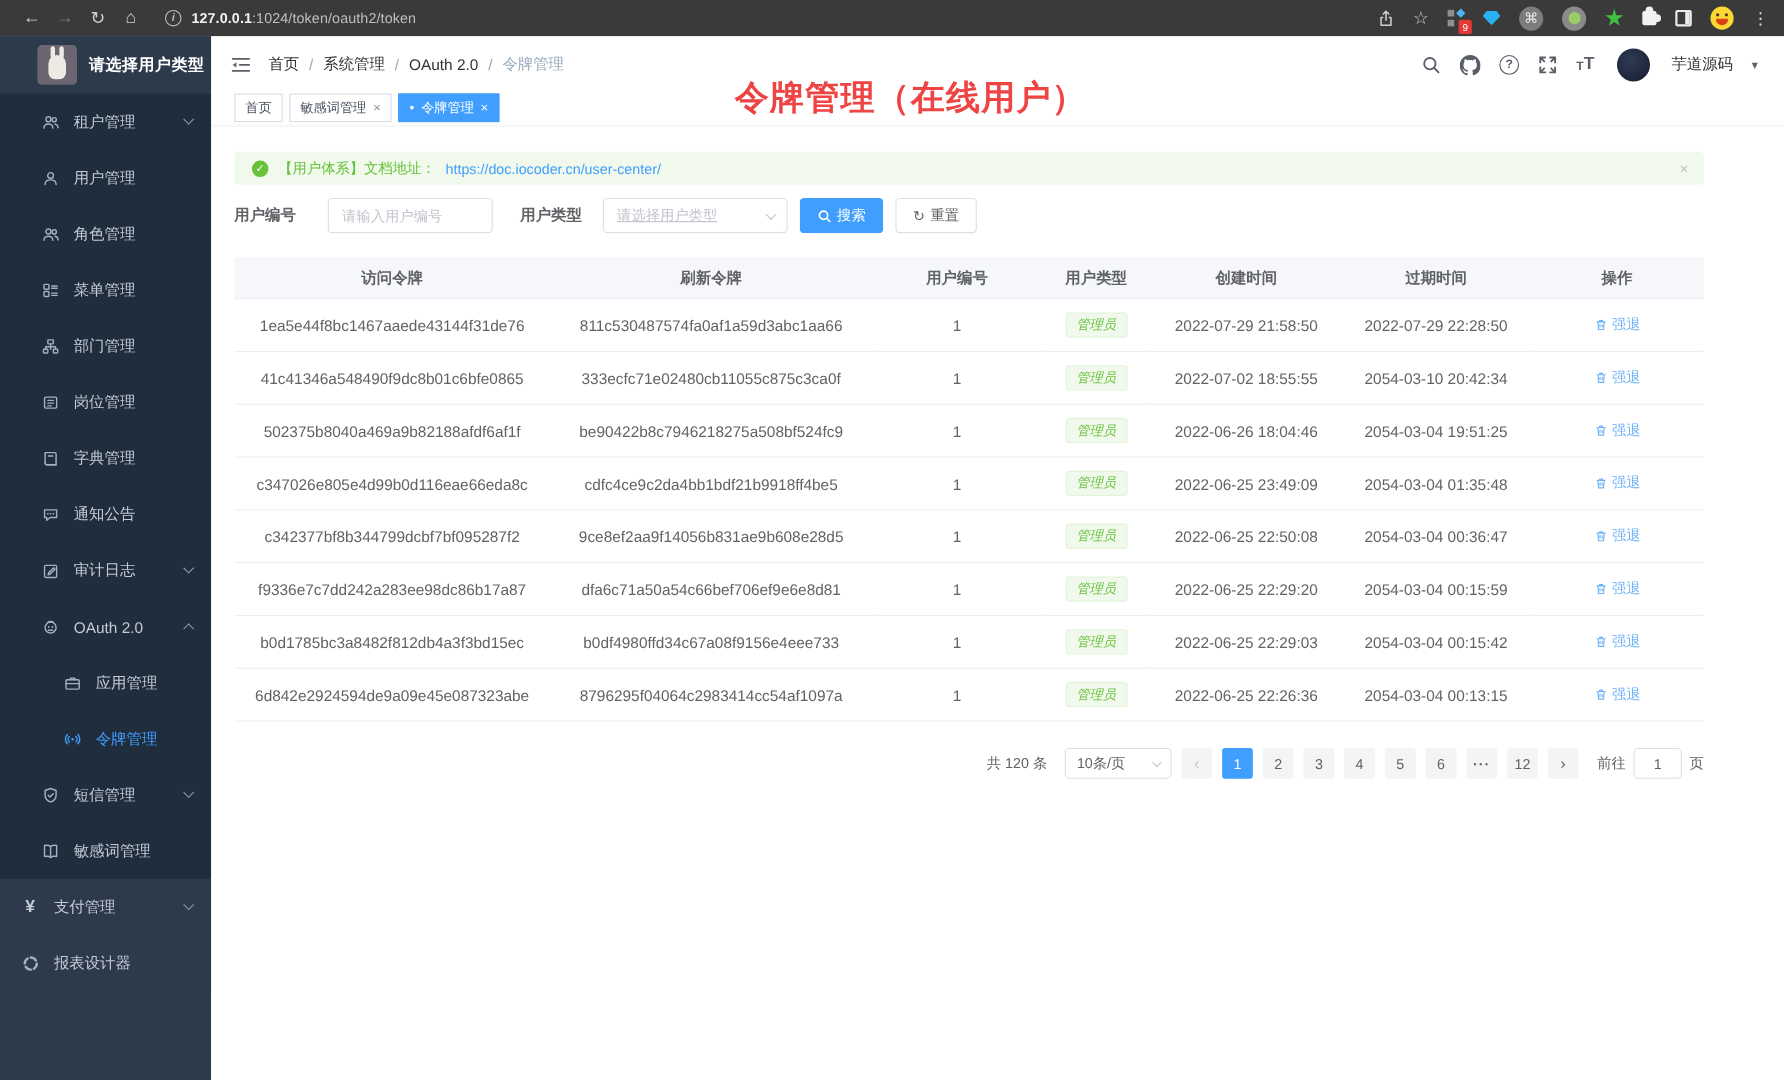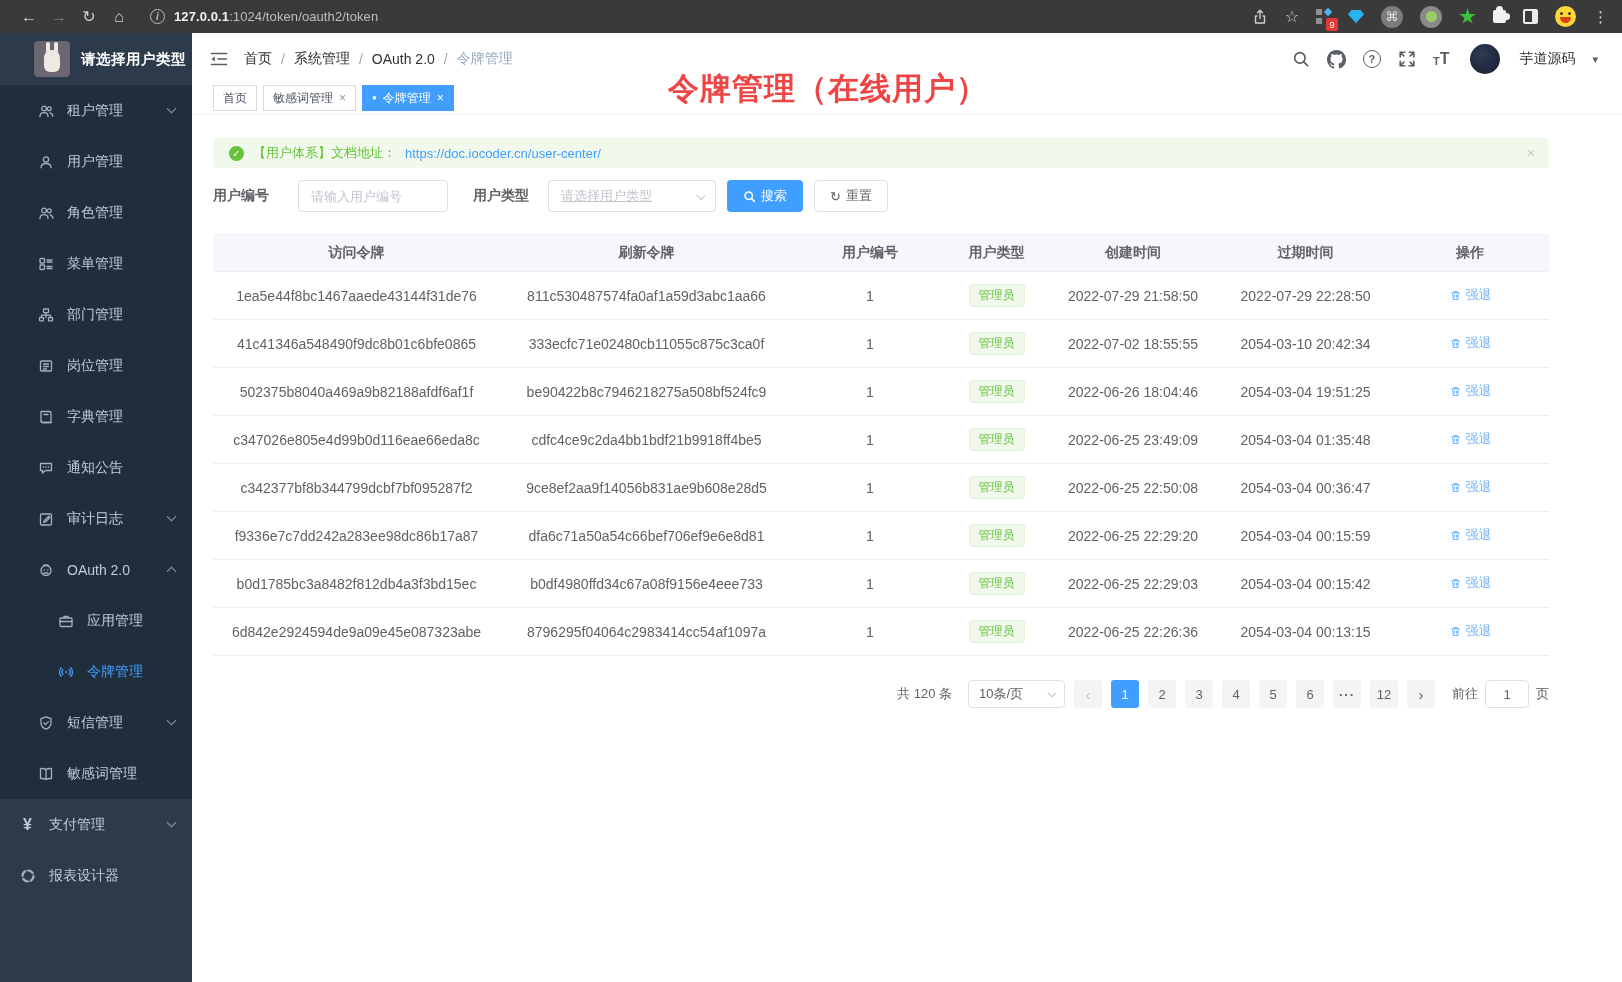--- a/index.html
+++ b/index.html
@@ -116,21 +116,21 @@
   .btn { height:32px; border-radius:4px; display:flex; align-items:center; gap:5px; padding:0 15px; font-size:13px; cursor:pointer; border:1px solid transparent; }
   .btn-primary { background:#409eff; color:#fff; }
   .btn-plain { background:#fff; color:#606266; border-color:#dcdfe6; }
   .btn svg { display:block; }
 
   table.grid { margin-top:22px; width:1336px; border-collapse:collapse; table-layout:fixed; }
   table.grid th { height:37px; background:#f5f7fa; font-size:14px; font-weight:700; color:#606266; text-align:center;
     border-bottom:1px solid #ebeef5; border-top:1px solid #f2f4f8; }
   table.grid td { height:48px; font-size:14px; color:#606266; text-align:center; border-bottom:1px solid #ebeef5; }
   .badge { display:inline-block; padding:2px 9px; font-size:12px; color:#67c23a; background:#f0f9eb;
-    border:1px solid #e1f3d8; border-radius:3px; line-height:17px; }
+    border:1px solid #e1f3d8; border-radius:3px; line-height:17px;font-style:italic; }
   .force-link { color:#6db1f8; font-size:13px; display:inline-flex; align-items:center; gap:4px; cursor:pointer; }
   .force-link svg { stroke:#6db1f8; fill:none; stroke-width:1.3; display:block; }
 
   .pager { margin-top:24px; width:1336px; display:flex; align-items:center; justify-content:flex-end; gap:9px; font-size:13px; color:#606266; }
   .p-total { margin-right:7px; }
   .p-size { width:97px; height:28px; border:1px solid #dcdfe6; border-radius:4px; display:flex; align-items:center;
     justify-content:space-between; padding:0 10px; cursor:pointer; color:#606266; }
   .p-size .chev2 { width:6px; height:6px; border-right:1.3px solid #c0c4cc; border-bottom:1.3px solid #c0c4cc; transform:rotate(45deg) translateY(-1px); }
   .p-btn { min-width:28px; height:28px; border-radius:3px; background:#f4f4f5; color:#606266; display:flex;
     align-items:center; justify-content:center; cursor:pointer; padding:0 4px; }

